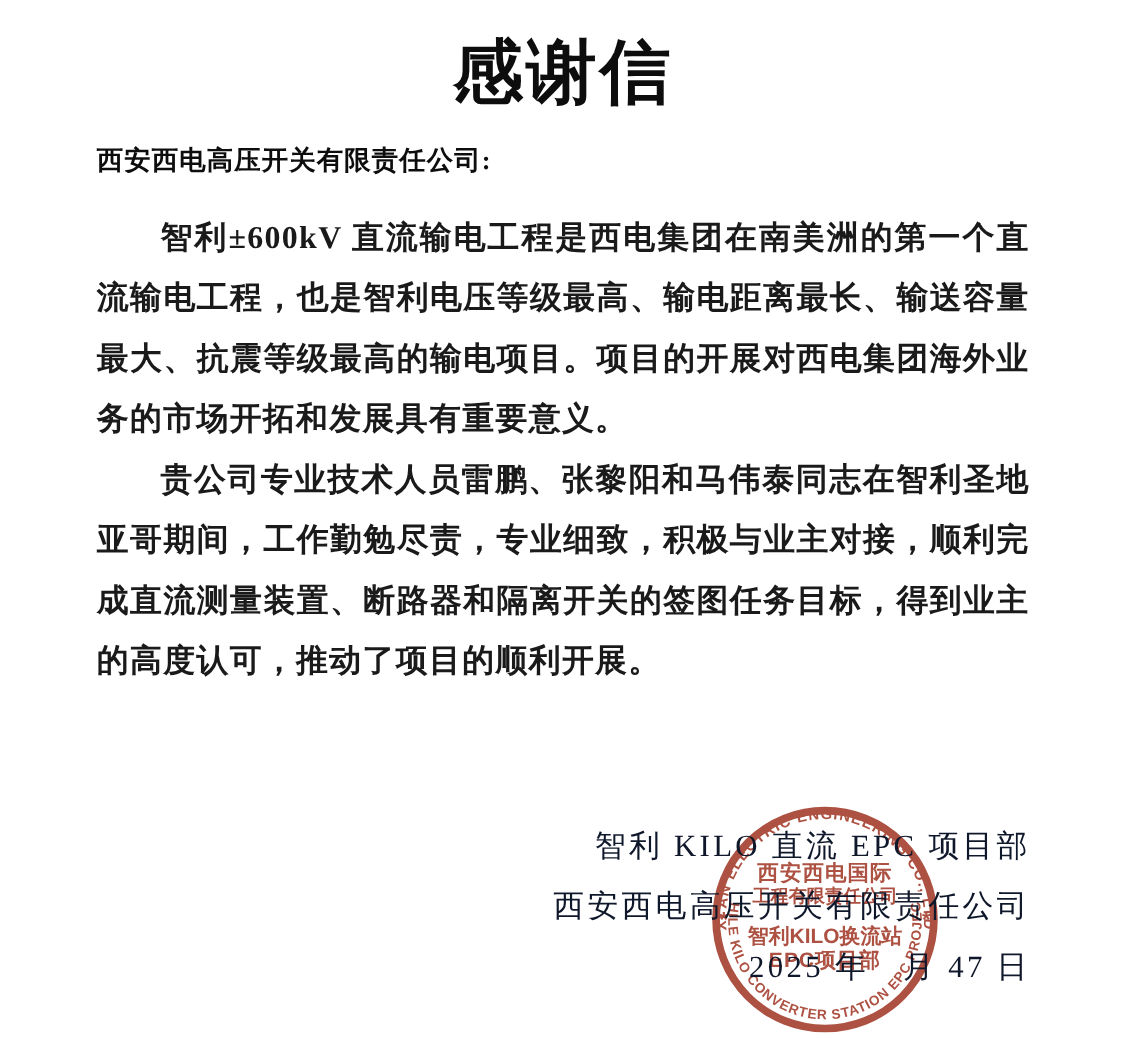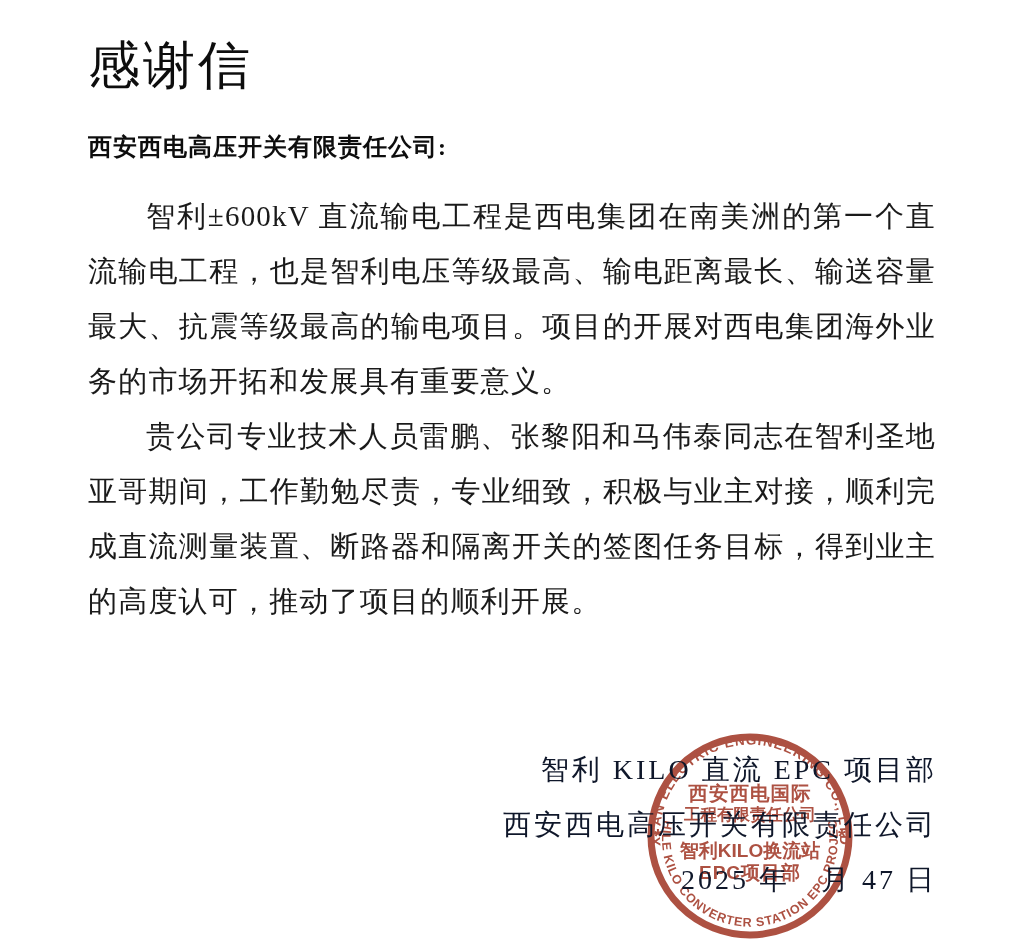--- a/index.html
+++ b/index.html
@@ -11,24 +11,24 @@
     position: relative;
     width: 1024px;
     height: 944px;
     background: #ffffff;
     overflow: hidden;
     font-family: "Liberation Serif", "DejaVu Serif", serif;
     color: #141414;
   }
   .letter-title {
     margin: 30px 0 0 0;
-    text-align: left;
-    font-size: 52px;
+    text-align: center;
+    font-size: 64px;
     line-height: 72px;
-    font-weight: 400;
+    font-weight: 700;
     letter-spacing: 3px;
     color: #0d0d0d;
   }
   .content {
     position: relative;
     padding: 0 88px;
     z-index: 2;
   }
   .addressee {
     margin-top: 24px;
@@ -42,21 +42,21 @@
     margin: 0;
     font-size: 29px;
     line-height: 55px;
     letter-spacing: 1.2px;
     text-align: justify;
     color: #1a1a1a;
   }
   .body-text p.first {
     margin-top: 21px;
   }
-  .body-text p.indent-2 { text-indent: 2em; }
+  .body-text p.indent-2 { text-indent: 2em; font-weight: bold; }
   .body-text p.indent-3 { text-indent: 3em; }
 
   .signature-block {
     position: absolute;
     top: 742px;
     right: 87px;
     z-index: 3;
     text-align: right;
     font-size: 28px;
     line-height: 55px;

